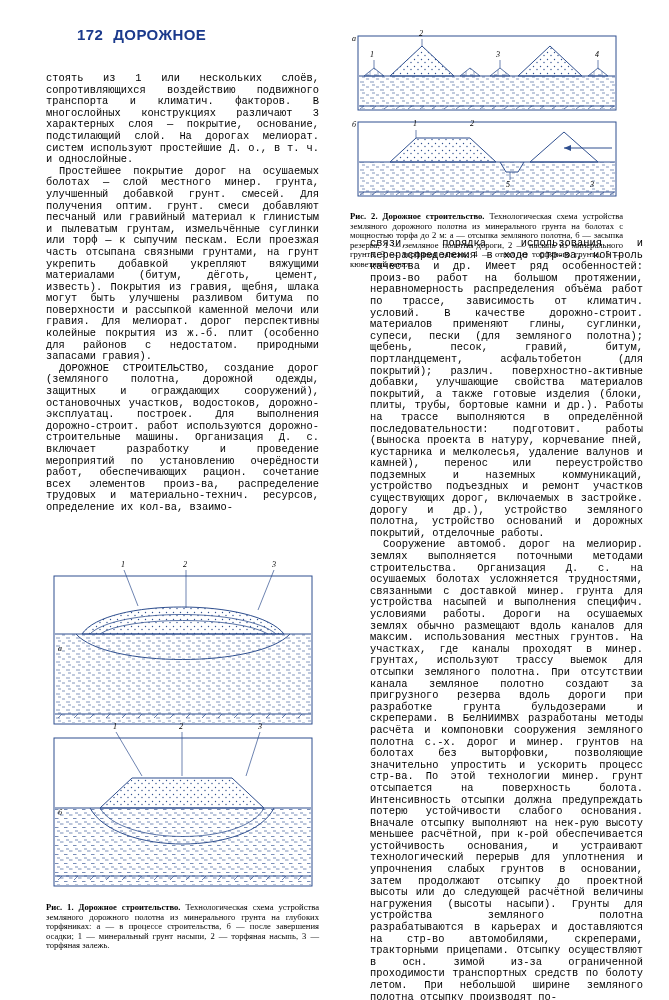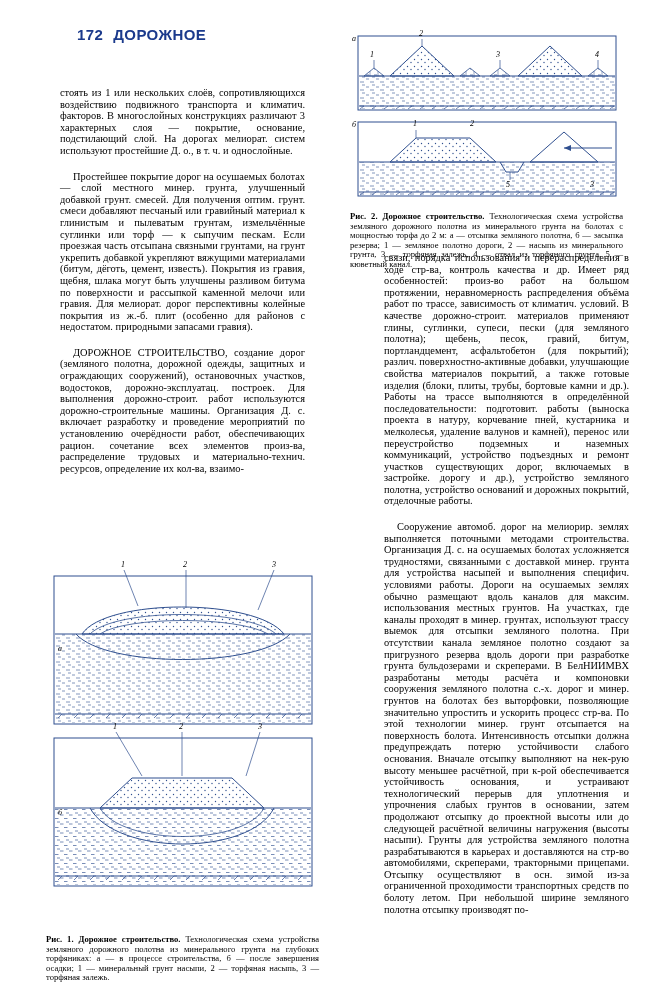--- a/index.html
+++ b/index.html
@@ -46,22 +46,23 @@
     text-align: justify;
     font-size: 10.4px;
     line-height: 11.6px;
     -webkit-hyphens: auto;
     hyphens: auto;
   }
   .col-left { left: 46px; top: 73px; }
   .col-right { left: 370px; top: 238px; }
 
   .col p {
-    margin: 14px;
+    margin: 0;
     text-indent: 13px;
+    font-family: Liberation Mono, monospace;
   }
   .col p.noindent { text-indent: 0; }
 
   
   .caption {
     position: absolute;
     width: 273px;
     font-size: 8.6px;
     line-height: 9.6px;
     text-align: justify;
@@ -79,21 +80,21 @@
     border: 1px solid #2f4f8f;
     background: #ffffff;
   }
   .fig-svg { display: block; }
 
   
   #fig2 { left: 350px; top: 30px; width: 273px; height: 175px; border: none; }
   #fig1 { left: 46px; top: 562px; width: 273px; height: 335px; border: none; }
 
   .cap2 { left: 350px; top: 212px; }
-  .cap1 { left: 46px; top: 903px; margin-top: 32px; }
+  .cap1 { left: 46px; top: 903px; }
 </style>
 </head>
 <body>
 
 <div class="page">
 
   <div class="page-header">
     <span class="folio">172</span><span>ДОРОЖНОЕ</span>
   </div>
 

